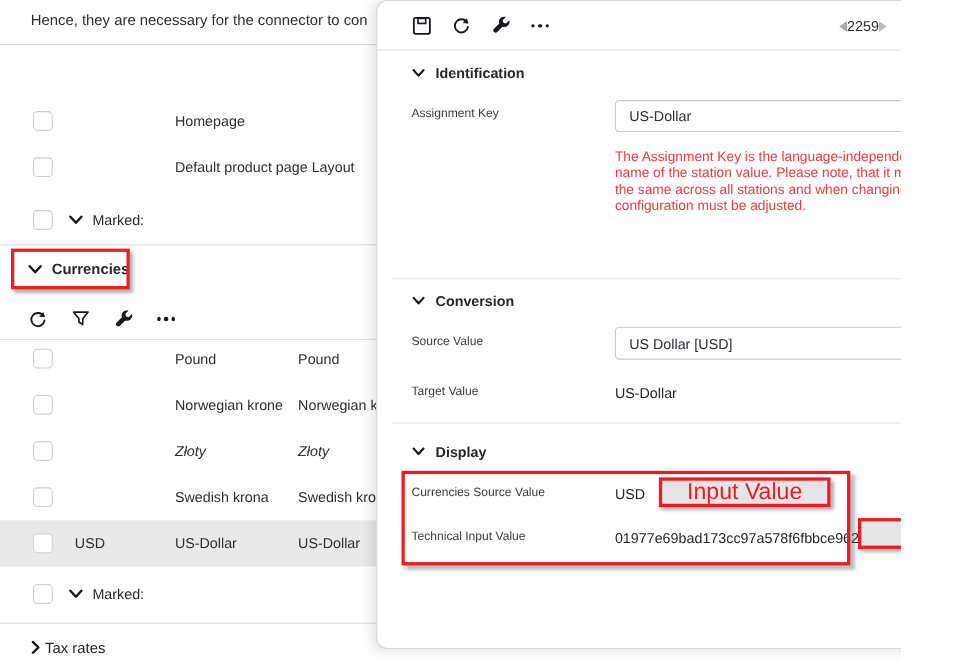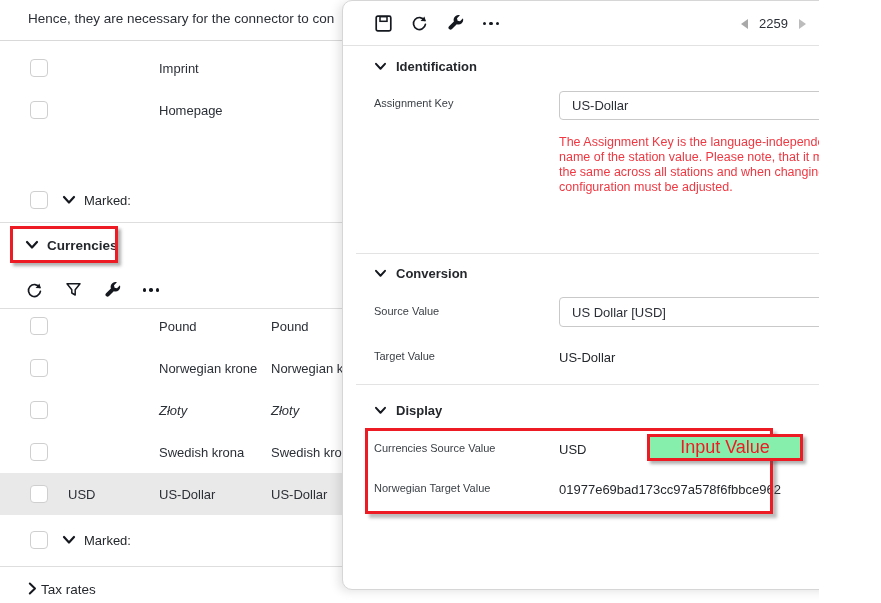--- a/index.html
+++ b/index.html
@@ -24,21 +24,21 @@
   .mini-toolbar{position:absolute;left:25px;display:flex;align-items:center;gap:21px;}
   .tool-icon{display:flex;align-items:center;justify-content:center;width:18px;height:18px;cursor:pointer;}
   .dots{display:flex;gap:3px;align-items:center;}
   .dots i{width:3.5px;height:3.5px;border-radius:50%;background:#15191f;display:block;}
   
   #panel{position:absolute;left:342px;top:0;width:533px;height:590px;background:#fff;z-index:10;
          border:1px solid #d6d6d6;border-radius:10px 6px 10px 10px;box-sizing:border-box;
          box-shadow:-4px 2px 10px rgba(0,0,0,0.10);}
   #panel-toolbar{position:absolute;left:0;top:0;width:100%;height:45px;border-bottom:1px solid #e2e2e2;box-sizing:border-box;}
   .pt-icons{position:absolute;left:31px;top:0;height:45px;display:flex;align-items:center;gap:18px;}
-  .pager{position:absolute;right:68px;top:0;height:45px;display:flex;align-items:center;gap:11px;}
+  .pager{position:absolute;right:68px;top:0;height:45px;display:flex;align-items:center;}
   .pager-arrow{width:0;height:0;border-top:5px solid transparent;border-bottom:5px solid transparent;cursor:pointer;}
   .arrow-prev{border-right:7px solid #a9a9a9;}
   .arrow-next{border-left:7px solid #bcbcbc;}
   .pager-num{font-size:13px;color:#2b2f36;}
   .corner-btn{position:absolute;top:-13px;width:33px;height:33px;border-radius:50%;background:#fff;
               border:1px solid #ededed;box-shadow:0 1px 3px rgba(0,0,0,0.12);display:flex;align-items:center;
               justify-content:center;padding-top:8px;box-sizing:border-box;cursor:pointer;z-index:12;}
   #expand-btn{right:16px;}
   #close-btn{right:-19px;}
   .sec-title-row{position:absolute;left:31px;display:flex;align-items:center;gap:9px;}
@@ -51,42 +51,42 @@
   .select-box{position:absolute;left:216px;width:289px;height:30px;border:1px solid #c9c9c9;border-radius:4px;
               box-sizing:border-box;display:flex;align-items:center;padding:12px 12px;font-size:13px;color:#2b2f36;cursor:pointer;}
   .select-box svg{margin-left:auto;}
   .warning-text{position:absolute;left:216px;width:302px;font-size:12.5px;line-height:15px;color:#ef3842;}
   .panel-divider{position:absolute;left:13px;right:12px;height:0;border-top:1px solid #e3e3e3;}
   #resize-grip{position:absolute;right:4px;bottom:3px;width:18px;height:18px;
                background:repeating-linear-gradient(135deg,transparent 0 3px,#ccd2da 3px 4.8px);
                clip-path:polygon(100% 0,100% 100%,0 100%);cursor:nwse-resize;}
   
   .anno-box{position:absolute;border:3px solid #ed1c24;z-index:30;box-shadow:3px 3px 3px rgba(80,80,80,0.45);}
-  .anno-label{background:#86efac;display:flex;align-items:center;justify-content:center;
-              color:#ed1c24;font-size:18px;margin-left:48px;}
+  .anno-label{background:#e5e5e5;display:flex;align-items:center;justify-content:center;
+              color:#ed1c24;font-size:21px;}
   
   .edge-frag{position:absolute;left:876px;width:5px;z-index:2;}
   svg{display:block;}
 </style>
 </head>
 <body>
 
 <div id="screen">
 
   <div id="left-page">
     <div class="top-note">Hence, they are necessary for the connector to con</div>
     <div class="hline" style="top:40px;border-top-color:#d9d9d9;"></div>
 
-    <div class="p-row" style="top:47px;">
-      <div class="cbx"></div>
-      <div class="row-label">Imprint</div>
-    </div>
     <div class="p-row" style="top:89px;">
       <div class="cbx"></div>
       <div class="row-label">Homepage</div>
+    </div>
+    <div class="p-row" style="top:131px;">
+      <div class="cbx"></div>
+      <div class="row-label">Default product page Layout</div>
     </div>
 
     <div class="p-row" style="top:179px;">
       <div class="cbx"></div>
       <span class="group-chevron">
         <svg width="14" height="10" viewBox="0 0 14 10">
             <polyline points="2,2 7,7.5 12,2" fill="none" stroke="#15191f" stroke-width="2.2" stroke-linecap="round" stroke-linejoin="round"></polyline>
           </svg>
       </span>
       <div class="group-label">Marked:</div>
@@ -280,21 +280,21 @@
     <div class="sec-title-row" style="top:402px;">
       <span>
         <svg width="13" height="9" viewBox="0 0 14 10">
             <polyline points="2,2 7,7.5 12,2" fill="none" stroke="#15191f" stroke-width="2.2" stroke-linecap="round" stroke-linejoin="round"></polyline>
           </svg>
       </span>
       <span class="t">Display</span>
     </div>
     <div class="field-label" style="top:441px;">Currencies Source Value</div>
     <div class="field-value" style="top:441px;">USD</div>
-    <div class="field-label" style="top:481px;">Norwegian Target Value</div>
+    <div class="field-label" style="top:481px;">Technical Input Value</div>
     <div class="field-value" style="top:481px;">01977e69bad173cc97a578f6fbbce962</div>
 
     <div id="resize-grip"></div>
   </div>
 
   <div class="anno-box" style="left:10px;top:226px;width:102px;height:31px;"></div>
   <div class="anno-box" style="left:365px;top:428px;width:402px;height:80px;box-shadow:4px 4px 3px rgba(90,90,90,0.4);"></div>
   <div class="anno-box anno-label" style="left:599px;top:434px;width:150px;height:21px;">
     <span>Input Value</span>
   </div>

